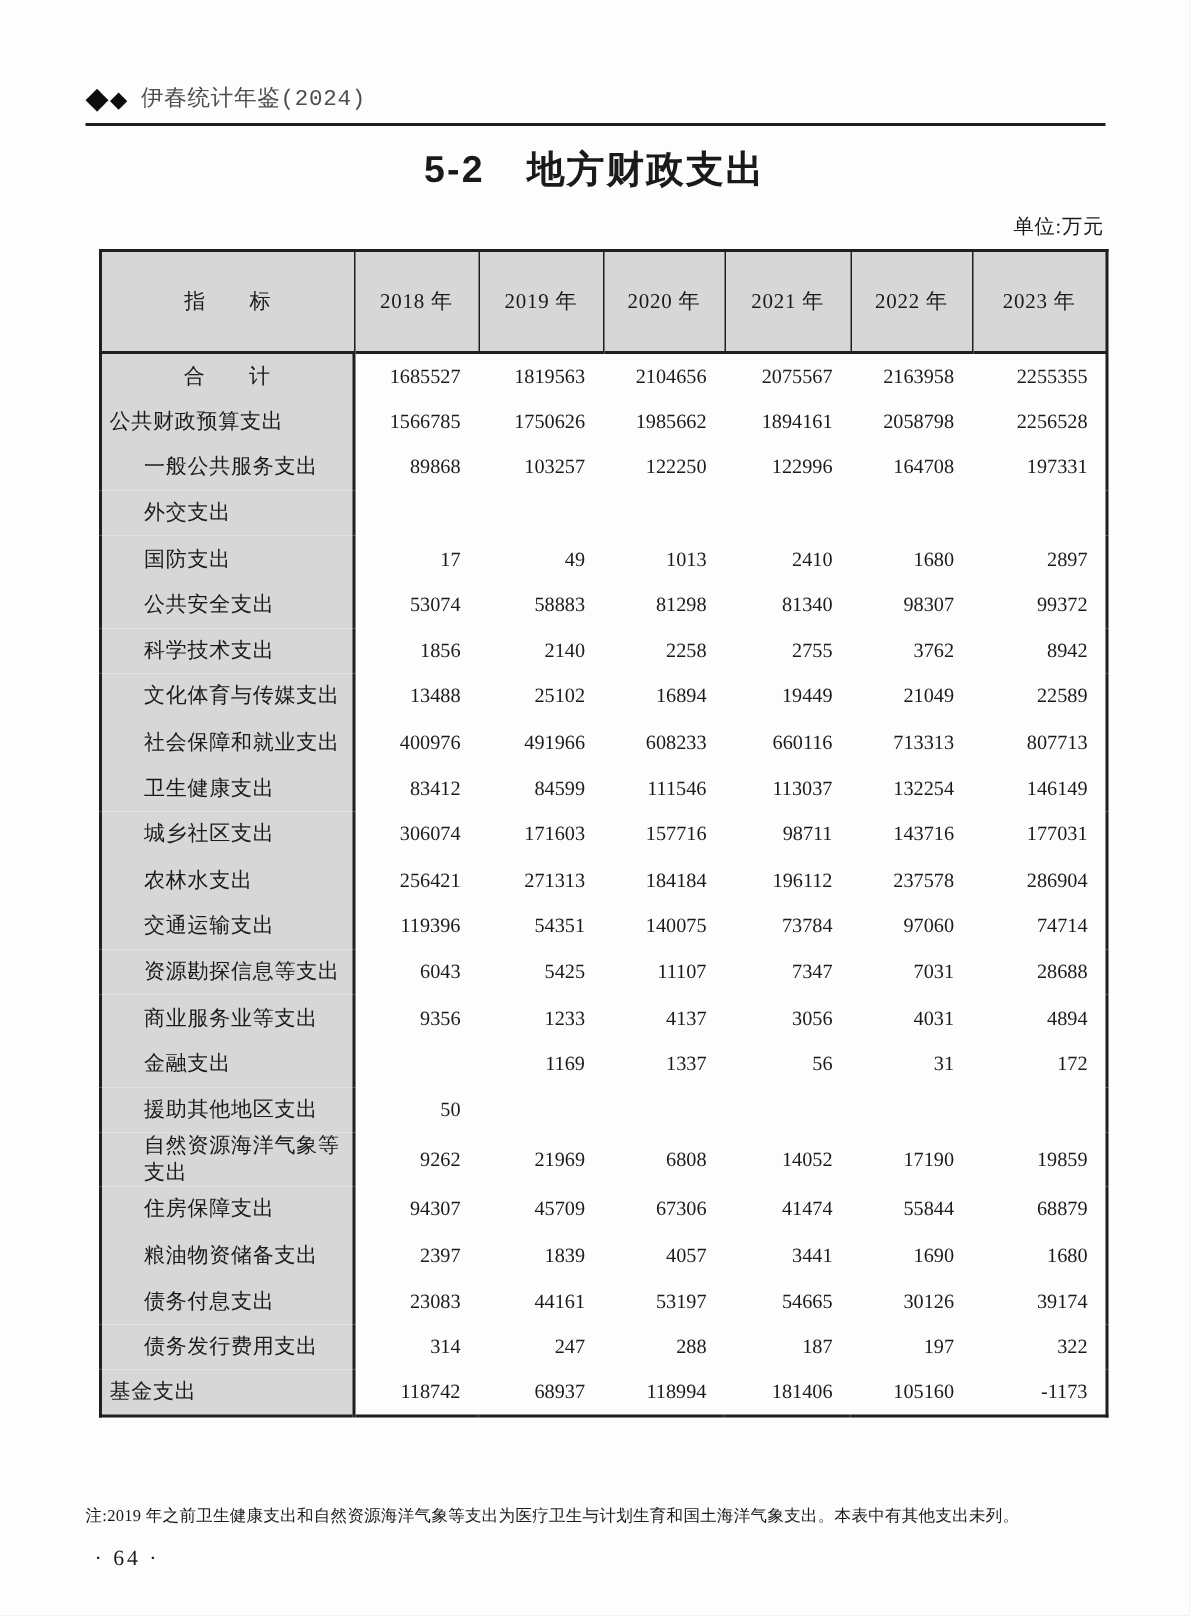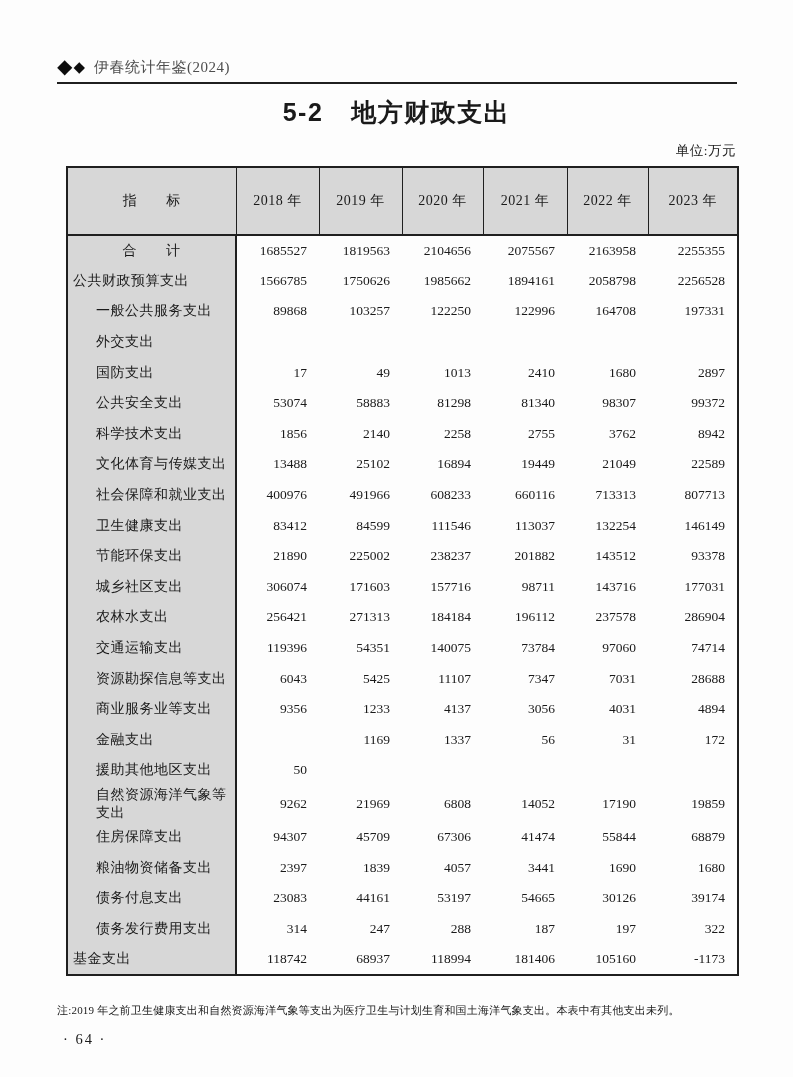--- a/index.html
+++ b/index.html
@@ -18,21 +18,21 @@
     position:absolute; left:57px; top:56px; width:680px;
     display:flex; align-items:flex-end;
     border-bottom:2.5px solid var(--border-dark, #222);
     padding-bottom:6px;
   }
   .d1 { font-size:20px; line-height:1; color:#0d0d0d; }
   .d2 { font-size:15px; line-height:1.2; color:#0d0d0d; margin-left:1px; }
   .band-title {
     margin-left:9px; font-size:15px; line-height:1.2;
     color:var(--muted-header-text, #4d4d4d);
-    font-family:Liberation Serif, serif;
+    font-family:Liberation Mono, monospace;
     letter-spacing:0.5px;
   }
   
   .title {
     position:absolute; top:96px; left:0; width:100%;
     text-align:center;
     font-family:"Liberation Sans","DejaVu Sans",sans-serif;
     font-weight:bold; font-size:25px; letter-spacing:1.5px;
   }
   .title .num-part { margin-right:28px; }
@@ -195,29 +195,20 @@
         <tr>
           <td class="ind indent-1">卫生健康支出</td>
           <td class="num">83412</td>
           <td class="num">84599</td>
           <td class="num">111546</td>
           <td class="num">113037</td>
           <td class="num">132254</td>
           <td class="num">146149</td>
         </tr>
         <tr>
-          <td class="ind indent-1">节能环保支出</td>
-          <td class="num">21890</td>
-          <td class="num">225002</td>
-          <td class="num">238237</td>
-          <td class="num">201882</td>
-          <td class="num">143512</td>
-          <td class="num">93378</td>
-        </tr>
-        <tr>
           <td class="ind indent-1">城乡社区支出</td>
           <td class="num">306074</td>
           <td class="num">171603</td>
           <td class="num">157716</td>
           <td class="num">98711</td>
           <td class="num">143716</td>
           <td class="num">177031</td>
         </tr>
         <tr>
           <td class="ind indent-1">农林水支出</td>

